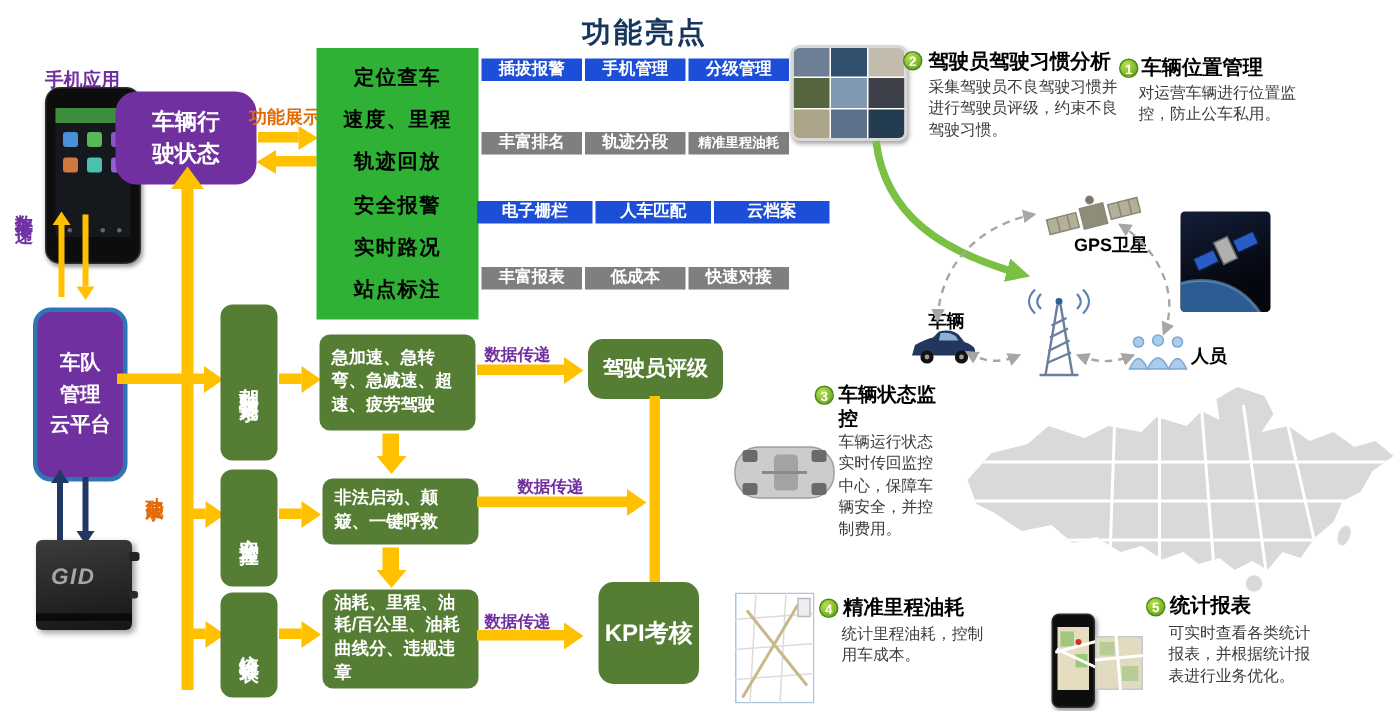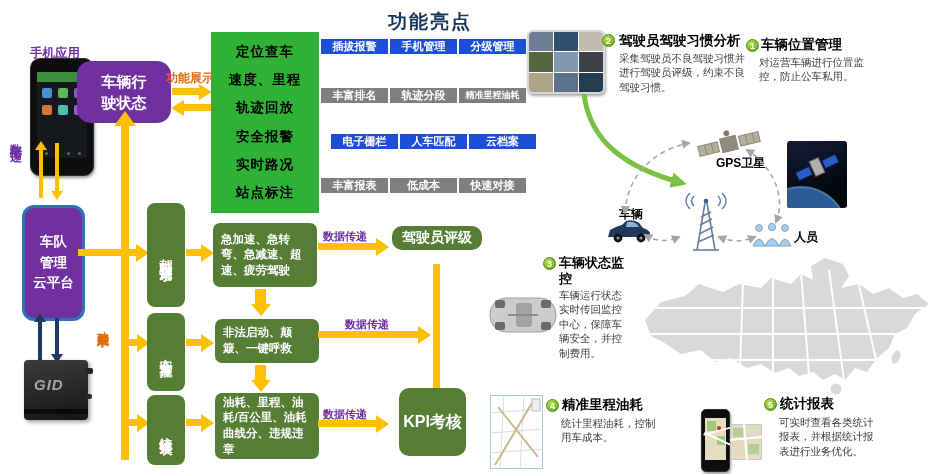--- a/index.html
+++ b/index.html
@@ -133,21 +133,21 @@
   <div class="vA d" style="left:255px;top:289px;height:15px;width:11px;--h:10px;--w:12px"></div>
   <div class="vA d" style="left:255px;top:365px;height:15px;width:11px;--h:10px;--w:12px"></div>
 
   <div class="abs plabel" style="left:323px;top:229px;font-size:11px">数据传递</div>
   <div class="hA r" style="left:318px;top:243px;width:58px;--h:9px;--w:13px"></div>
   <div class="abs plabel" style="left:345px;top:317px;font-size:11px">数据传递</div>
   <div class="hA r" style="left:318px;top:331px;width:100px;--h:9px;--w:13px"></div>
   <div class="abs plabel" style="left:323px;top:407px;font-size:11px">数据传递</div>
   <div class="hA r" style="left:318px;top:420px;width:58px;--h:9px;--w:13px"></div>
 
-  <div class="abs gbox" style="left:392px;top:226px;width:90px;height:24px;font-size:14px;border-radius:10px">驾驶员评级</div>
+  <div class="abs gbox" style="left:392px;top:226px;width:90px;height:40px;font-size:14px;border-radius:10px">驾驶员评级</div>
   <div class="abs" style="left:433px;top:264px;width:7px;height:124px;background:#FFC000"></div>
   <div class="abs gbox" style="left:399px;top:388px;width:67px;height:68px;font-size:16px;border-radius:10px">KPI考核</div>
 
   <div class="abs panel" style="left:211px;top:32px;width:108px;height:181px">
     <div>定位查车</div>
     <div>速度、里程</div>
     <div>轨迹回放</div>
     <div>安全报警</div>
     <div>实时路况</div>
     <div>站点标注</div>
@@ -156,21 +156,21 @@
   <div class="abs tagrow" style="left:321px;top:39px;width:205px;height:15px">
     <span class="tag blue">插拔报警</span>
     <span class="tag blue">手机管理</span>
     <span class="tag blue">分级管理</span>
   </div>
   <div class="abs tagrow" style="left:321px;top:88px;width:205px;height:15px">
     <span class="tag gray">丰富排名</span>
     <span class="tag gray">轨迹分段</span>
     <span class="tag gray" style="font-size:9px">精准里程油耗</span>
   </div>
-  <div class="abs tagrow" style="left:331px;top:134px;width:205px;height:15px">
+  <div class="abs tagrow" style="left:318px;top:134px;width:235px;height:15px">
     <span class="tag blue">电子栅栏</span>
     <span class="tag blue">人车匹配</span>
     <span class="tag blue">云档案</span>
   </div>
   <div class="abs tagrow" style="left:321px;top:178px;width:205px;height:15px">
     <span class="tag gray">丰富报表</span>
     <span class="tag gray">低成本</span>
     <span class="tag gray">快速对接</span>
   </div>
 

